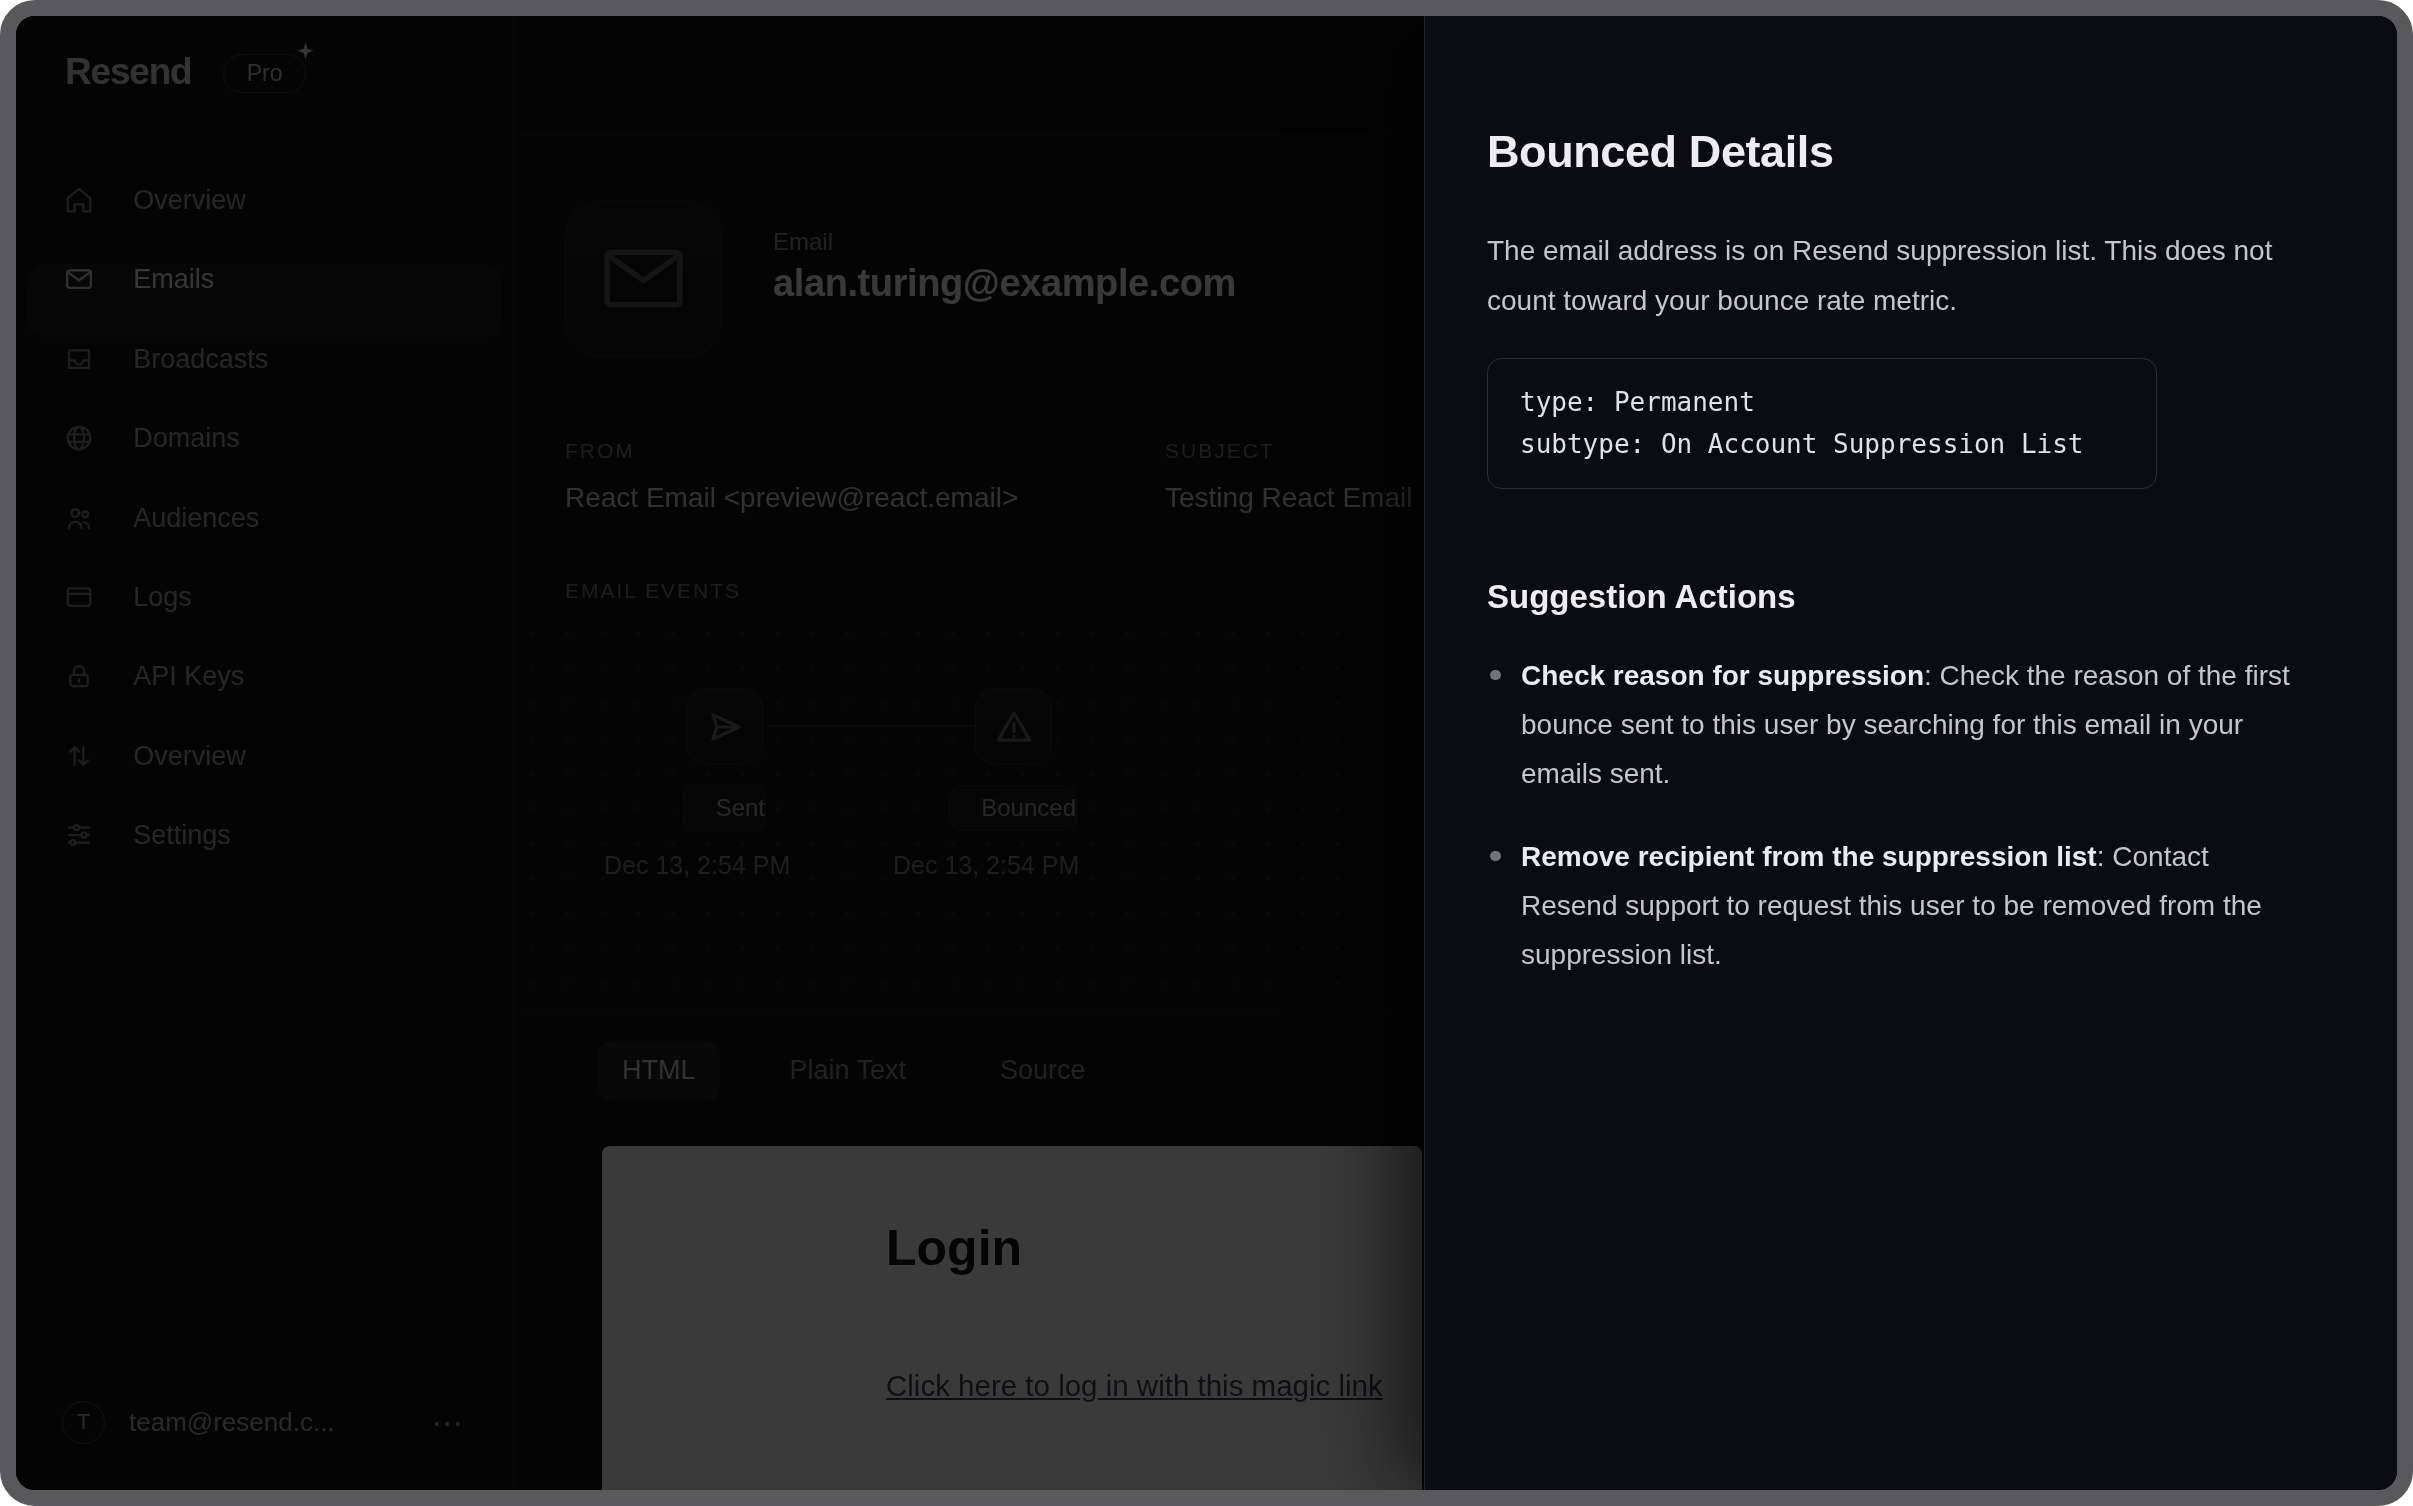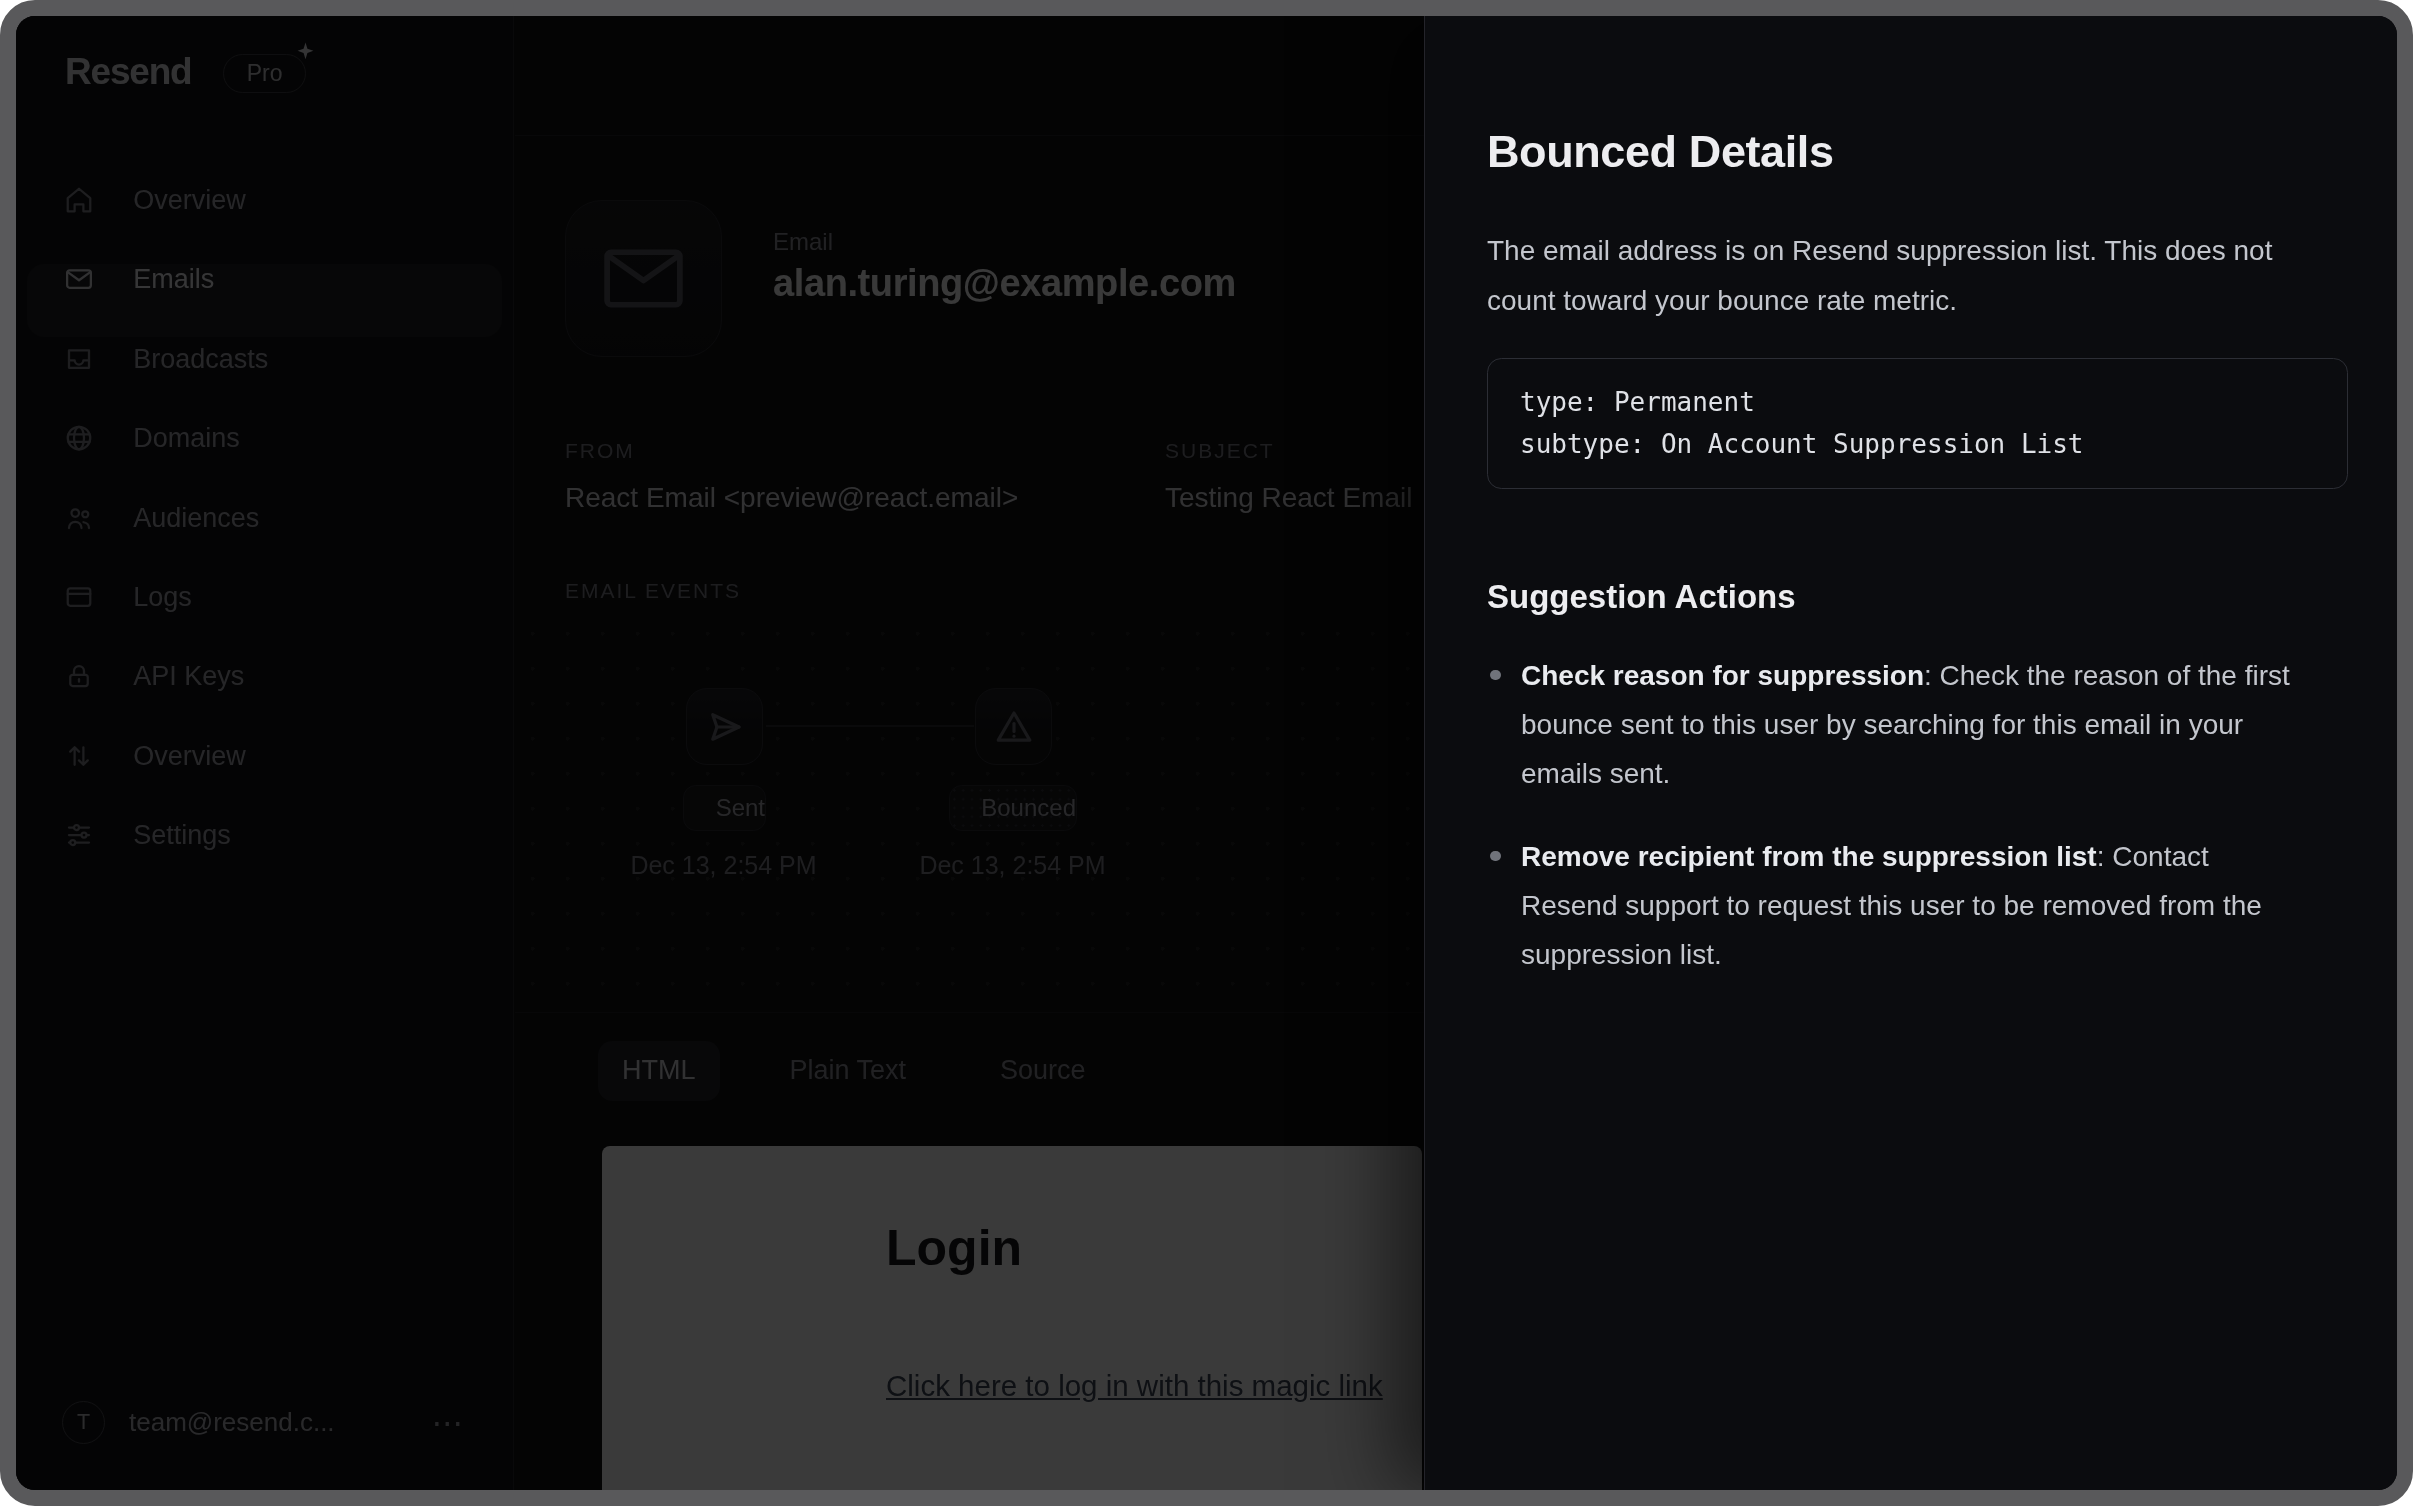--- a/index.html
+++ b/index.html
@@ -49,40 +49,40 @@
     border:1.6px solid #2a2a30;background:linear-gradient(180deg,#1a1a1e 0%,#0e0e11 55%);
     display:flex;align-items:center;justify-content:center;}
   .event-tile .ic{width:42px;height:42px;color:#6a6a73;display:flex;}
   .tile-sent{left:171px;} .tile-bounced{left:460px;}
   .connector{position:absolute;left:251px;top:709px;width:208px;height:1.6px;background:#26262b;}
   .event-badge{position:absolute;top:769px;height:46px;border-radius:12.8px;border:1.6px solid #25252b;
     background:#121215;color:#a8a8b0;font-size:24px;display:flex;align-items:center;justify-content:flex-end;}
   .badge-sent{left:168px;width:83px;}
   .badge-bounced{left:434px;width:128px;
     background-image:radial-gradient(circle,#2c2c33 1.3px,transparent 1.3px);background-size:8.8px 8.8px;}
-  .event-date{position:absolute;top:835px;width:239px;text-align:center;font-size:25px;color:#808089;}
+  .event-date{position:absolute;top:835px;width:239px;text-align:left;font-size:25px;color:#808089;}
   .date-sent{left:89px;} .date-bounced{left:378px;}
   .tabs{position:absolute;left:83px;top:1025px;display:flex;align-items:center;gap:46px;font-size:27px;}
   .tab{color:#8e8e97;padding:14.4px 24px;border-radius:14.4px;cursor:pointer;white-space:nowrap;}
   .tab.active{background:#1d1d21;color:#d6d6dc;}
   .preview-card{position:absolute;left:87px;top:1130px;width:820px;height:346px;background:#ffffff;
     border-radius:8px 8px 0 0;overflow:hidden;color:#111827;}
   .pv-login{position:absolute;left:284px;top:73px;font-size:50px;font-weight:600;color:#111114;}
   .pv-link{position:absolute;left:284px;top:223px;font-size:29.5px;color:#374151;
     text-decoration:underline;white-space:nowrap;}
   .pv-or{position:absolute;left:284px;top:322px;font-size:29.5px;color:#374151;white-space:nowrap;}
   
   .dim{position:absolute;left:0;top:0;bottom:0;width:1409px;background:rgba(2,2,3,0.78);z-index:50;}
   
   .drawer{position:absolute;right:0;top:0;bottom:0;width:973px;background:#0b0c0f;
     border-left:0.8px solid #24242a;z-index:60;box-shadow:-32px 0 72px rgba(0,0,0,0.55);
     padding:80px 64px 0 62px;}
   .drawer-title{font-size:45px;font-weight:700;color:#ededf0;letter-spacing:-0.4px;}
   .drawer-desc{margin-top:48px;font-size:28px;line-height:50px;color:#c3c6cd;max-width:798px;}
-  .code-block{margin-top:32px;width:861px;border:1.6px solid #2c2e35;border-radius:14.4px;
+  .code-block{margin-top:32px;width:670px;border:1.6px solid #2c2e35;border-radius:14.4px;
     padding:22.3px 32px;font-family:"DejaVu Sans Mono","Liberation Mono",monospace;
     font-size:26px;line-height:42px;color:#dfe1e6;white-space:pre;}
   .suggestions-title{margin-top:89px;font-size:33px;font-weight:700;color:#ededf0;}
   .bullets{margin:35px 0 0;padding:0;list-style:none;}
   .bullets li{position:relative;padding-left:34px;font-size:28px;line-height:49px;
     color:#c3c6cd;margin-bottom:34px;max-width:814px;}
   .bullet-dot{position:absolute;left:3.2px;top:19px;width:10.4px;height:10.4px;border-radius:50%;background:#70737b;}
   .bullets b{color:#e9ebef;font-weight:700;}
 </style>
 </head>

